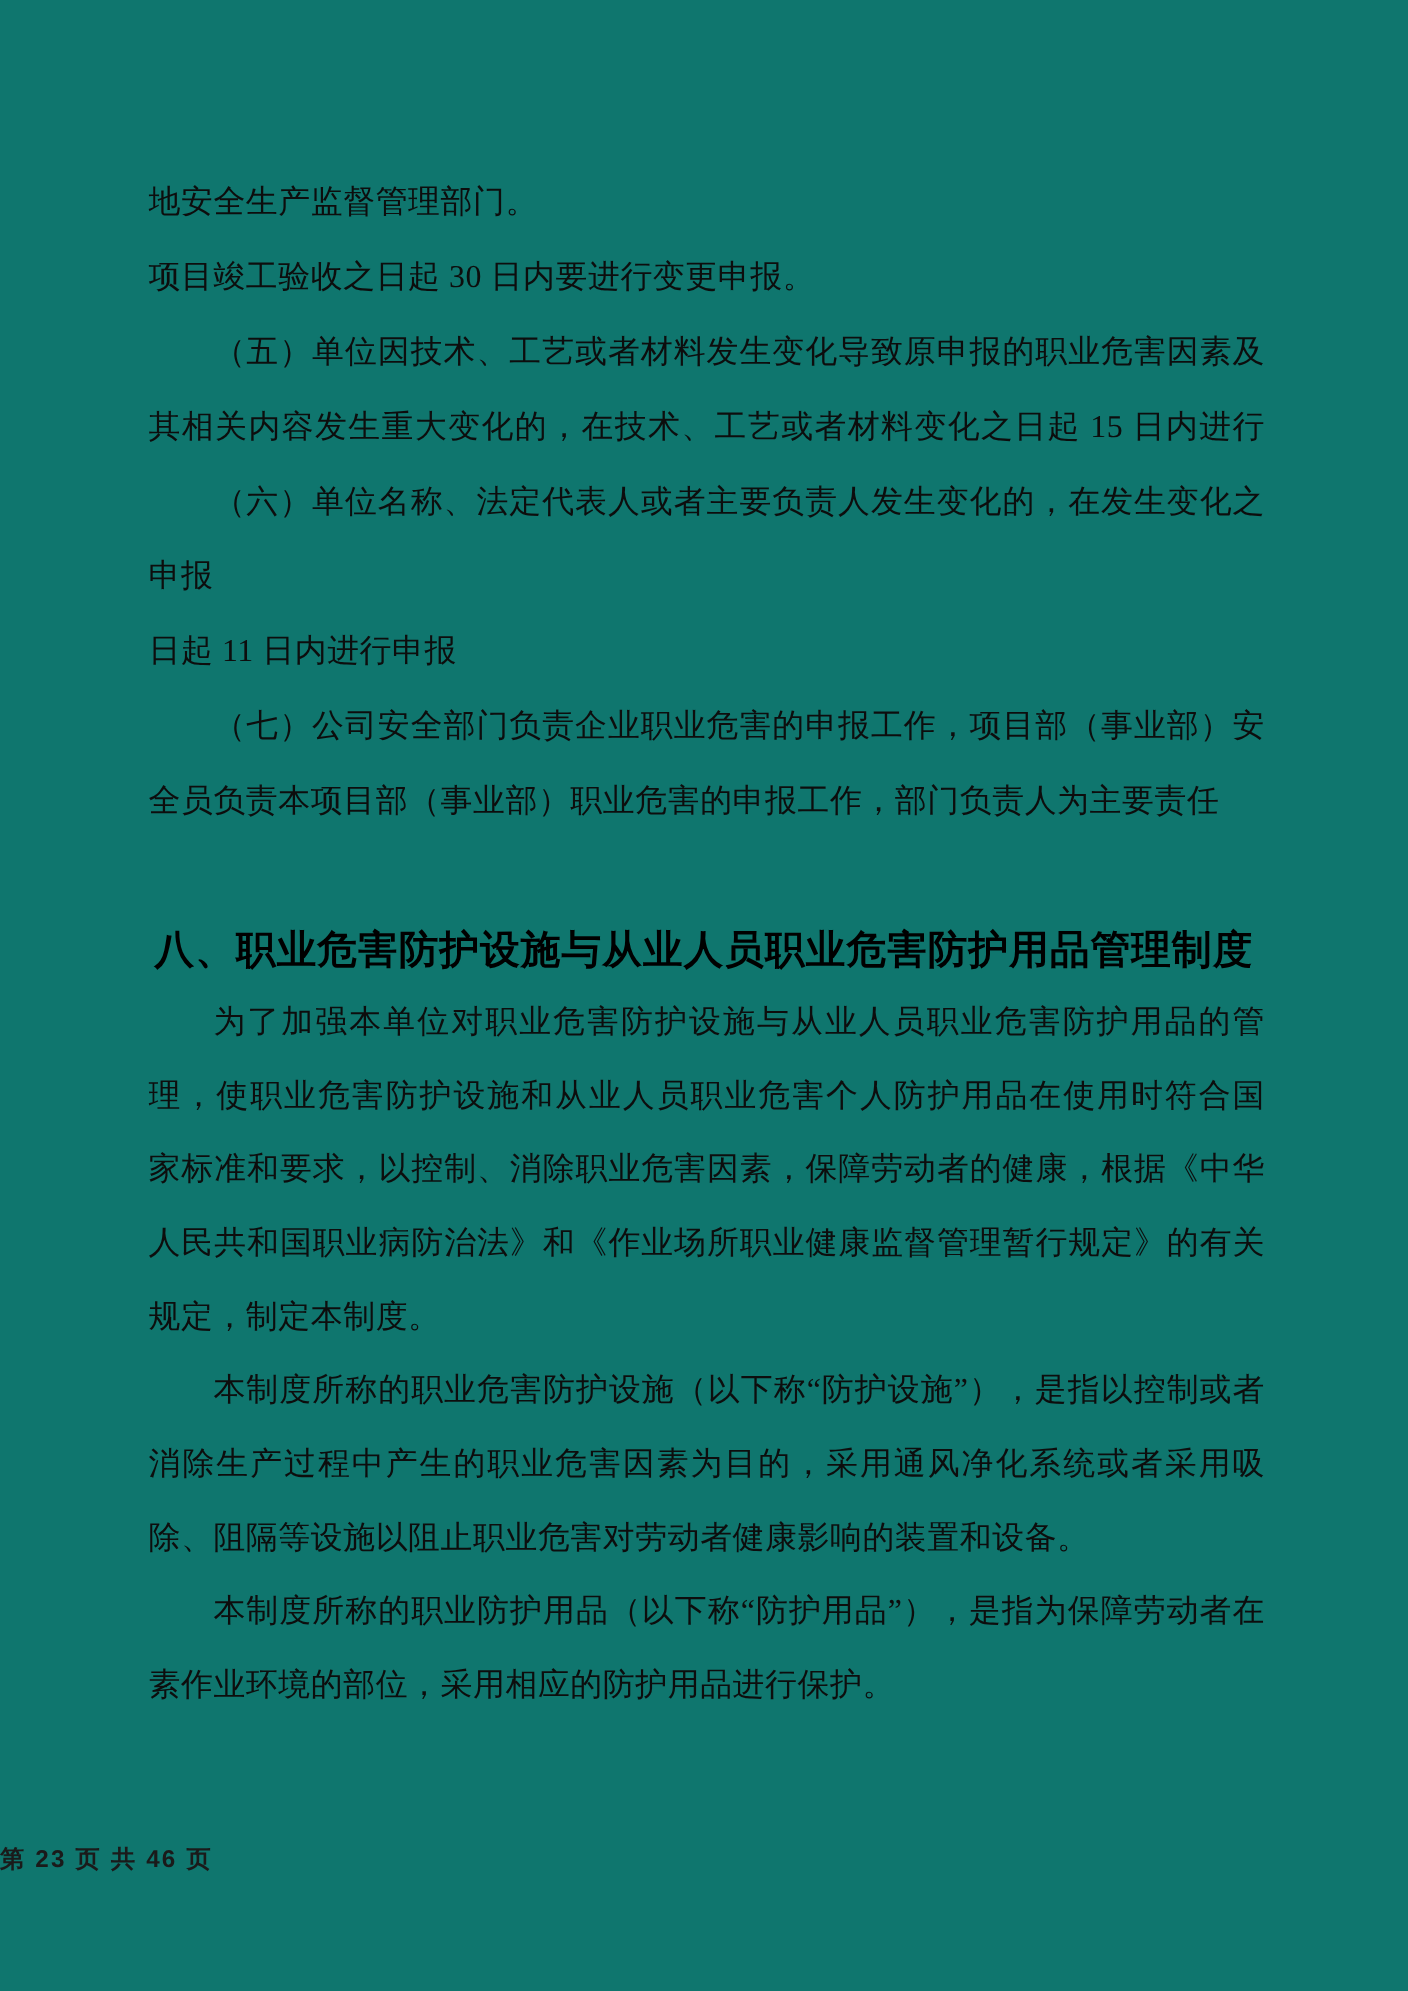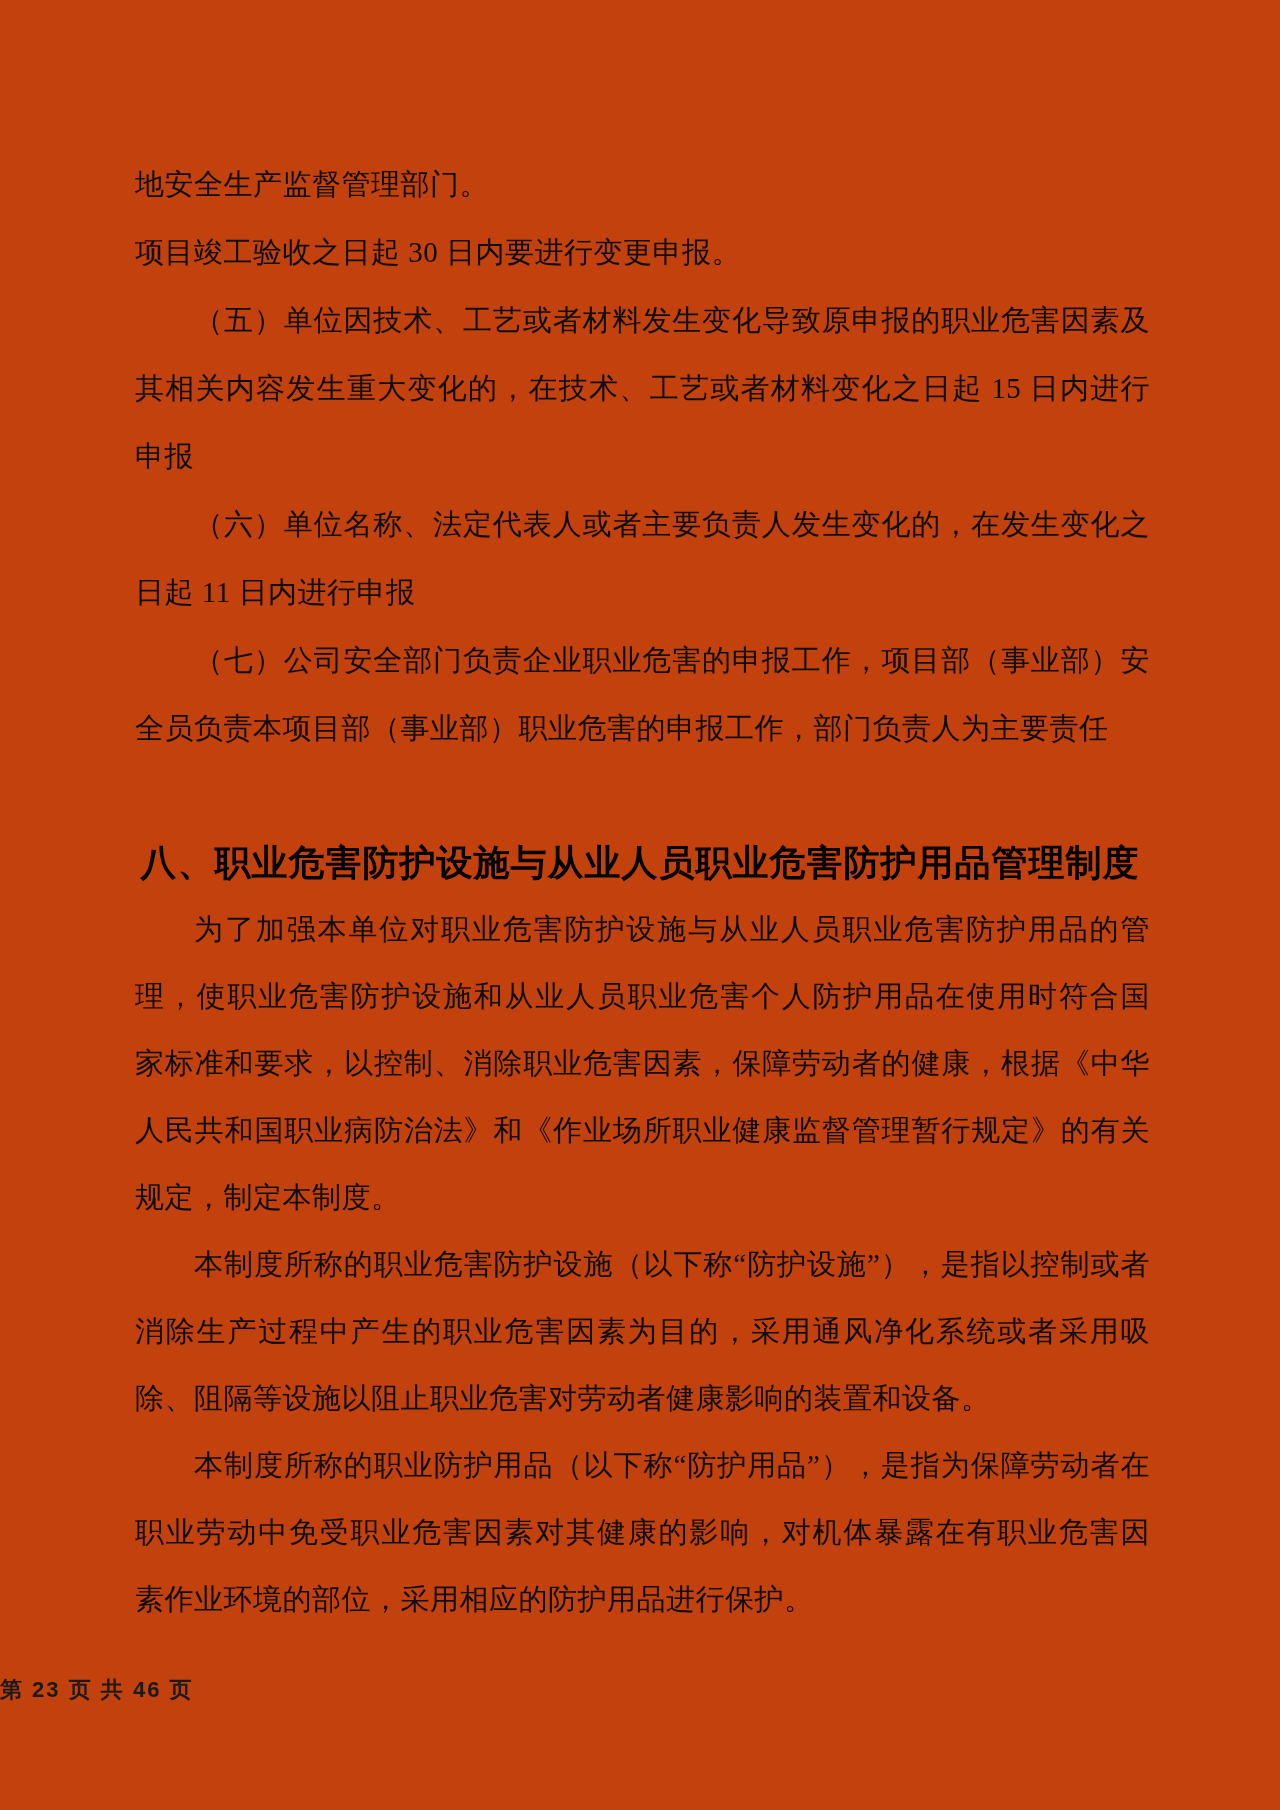--- a/index.html
+++ b/index.html
@@ -4,21 +4,21 @@
 <style>
   html, body {
     margin: 0;
     padding: 0;
     background: #ffffff;
   }
   .page {
     position: relative;
     width: 1280px;
     height: 1810px;
-    background: #c2410c;
+    background: #0f766e;
     color: #0d0d0d;
     overflow: hidden;
     font-family: "Liberation Serif", "DejaVu Serif", serif;
   }
   .body-block {
     position: absolute;
     left: 135px;
     width: 1015px;
   }
   .sec1 { top: 150px; }
@@ -72,36 +72,35 @@
 </style>
 </head>
 <body>
 
 <div class="page">
   <div class="body-block sec1" id="intro-block">
       <div class="line last">地安全生产监督管理部门。</div>
       <div class="line last">项目竣工验收之日起 30 日内要进行变更申报。</div>
       <div class="line full indent">（五）单位因技术、工艺或者材料发生变化导致原申报的职业危害因素及</div>
       <div class="line full">其相关内容发生重大变化的，在技术、工艺或者材料变化之日起 15 日内进行</div>
+      <div class="line full indent">（六）单位名称、法定代表人或者主要负责人发生变化的，在发生变化之</div>
       <div class="line last">申报</div>
-      <div class="line full indent">（六）单位名称、法定代表人或者主要负责人发生变化的，在发生变化之</div>
       <div class="line last">日起 11 日内进行申报</div>
       <div class="line full indent">（七）公司安全部门负责企业职业危害的申报工作，项目部（事业部）安</div>
       <div class="line last">全员负责本项目部（事业部）职业危害的申报工作，部门负责人为主要责任人。</div>
     </div>
   <h2 class="heading">八、职业危害防护设施与从业人员职业危害防护用品管理制度</h2>
   <div class="body-block sec2" id="section-block">
       <div class="line full indent">为了加强本单位对职业危害防护设施与从业人员职业危害防护用品的管</div>
       <div class="line full">理，使职业危害防护设施和从业人员职业危害个人防护用品在使用时符合国</div>
       <div class="line full">家标准和要求，以控制、消除职业危害因素，保障劳动者的健康，根据《中华</div>
       <div class="line full">人民共和国职业病防治法》和《作业场所职业健康监督管理暂行规定》的有关</div>
       <div class="line last">规定，制定本制度。</div>
       <div class="line full indent">本制度所称的职业危害防护设施（以下称“防护设施”），是指以控制或者</div>
       <div class="line full">消除生产过程中产生的职业危害因素为目的，采用通风净化系统或者采用吸</div>
       <div class="line last">除、阻隔等设施以阻止职业危害对劳动者健康影响的装置和设备。</div>
       <div class="line full indent">本制度所称的职业防护用品（以下称“防护用品”），是指为保障劳动者在</div>
-      <div class="line full">职业劳动中免受职业危害因素对其健康的影响，对机体暴露在有职业危害因</div>
       <div class="line last">素作业环境的部位，采用相应的防护用品进行保护。</div>
     </div>
   <div class="footer">
     <span>第 23 页 共 46 页</span>
   </div>
 </div>
 
 </body></html>

